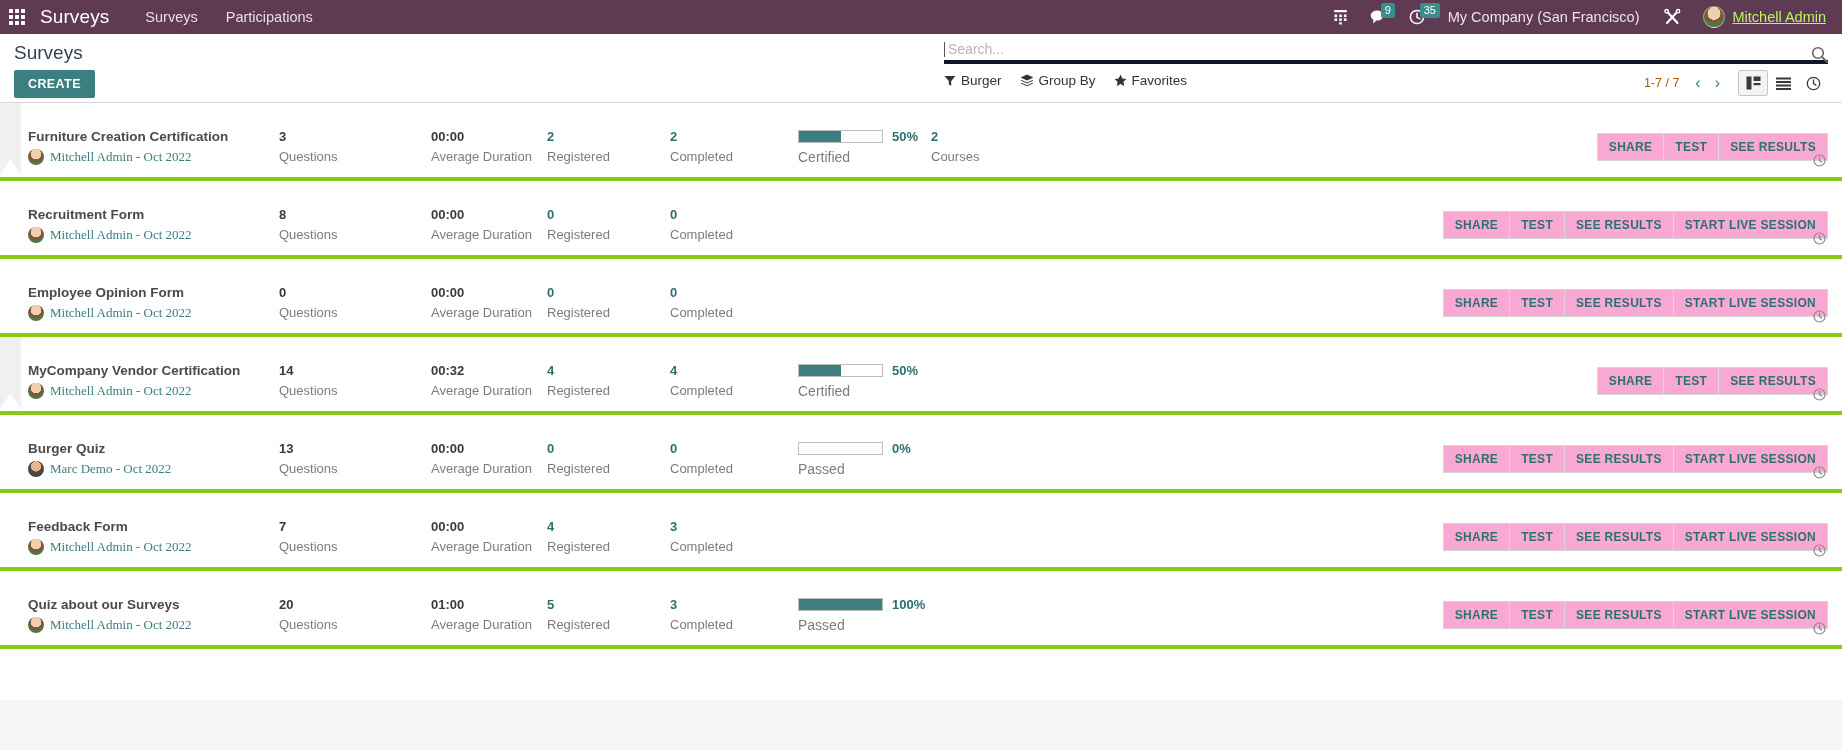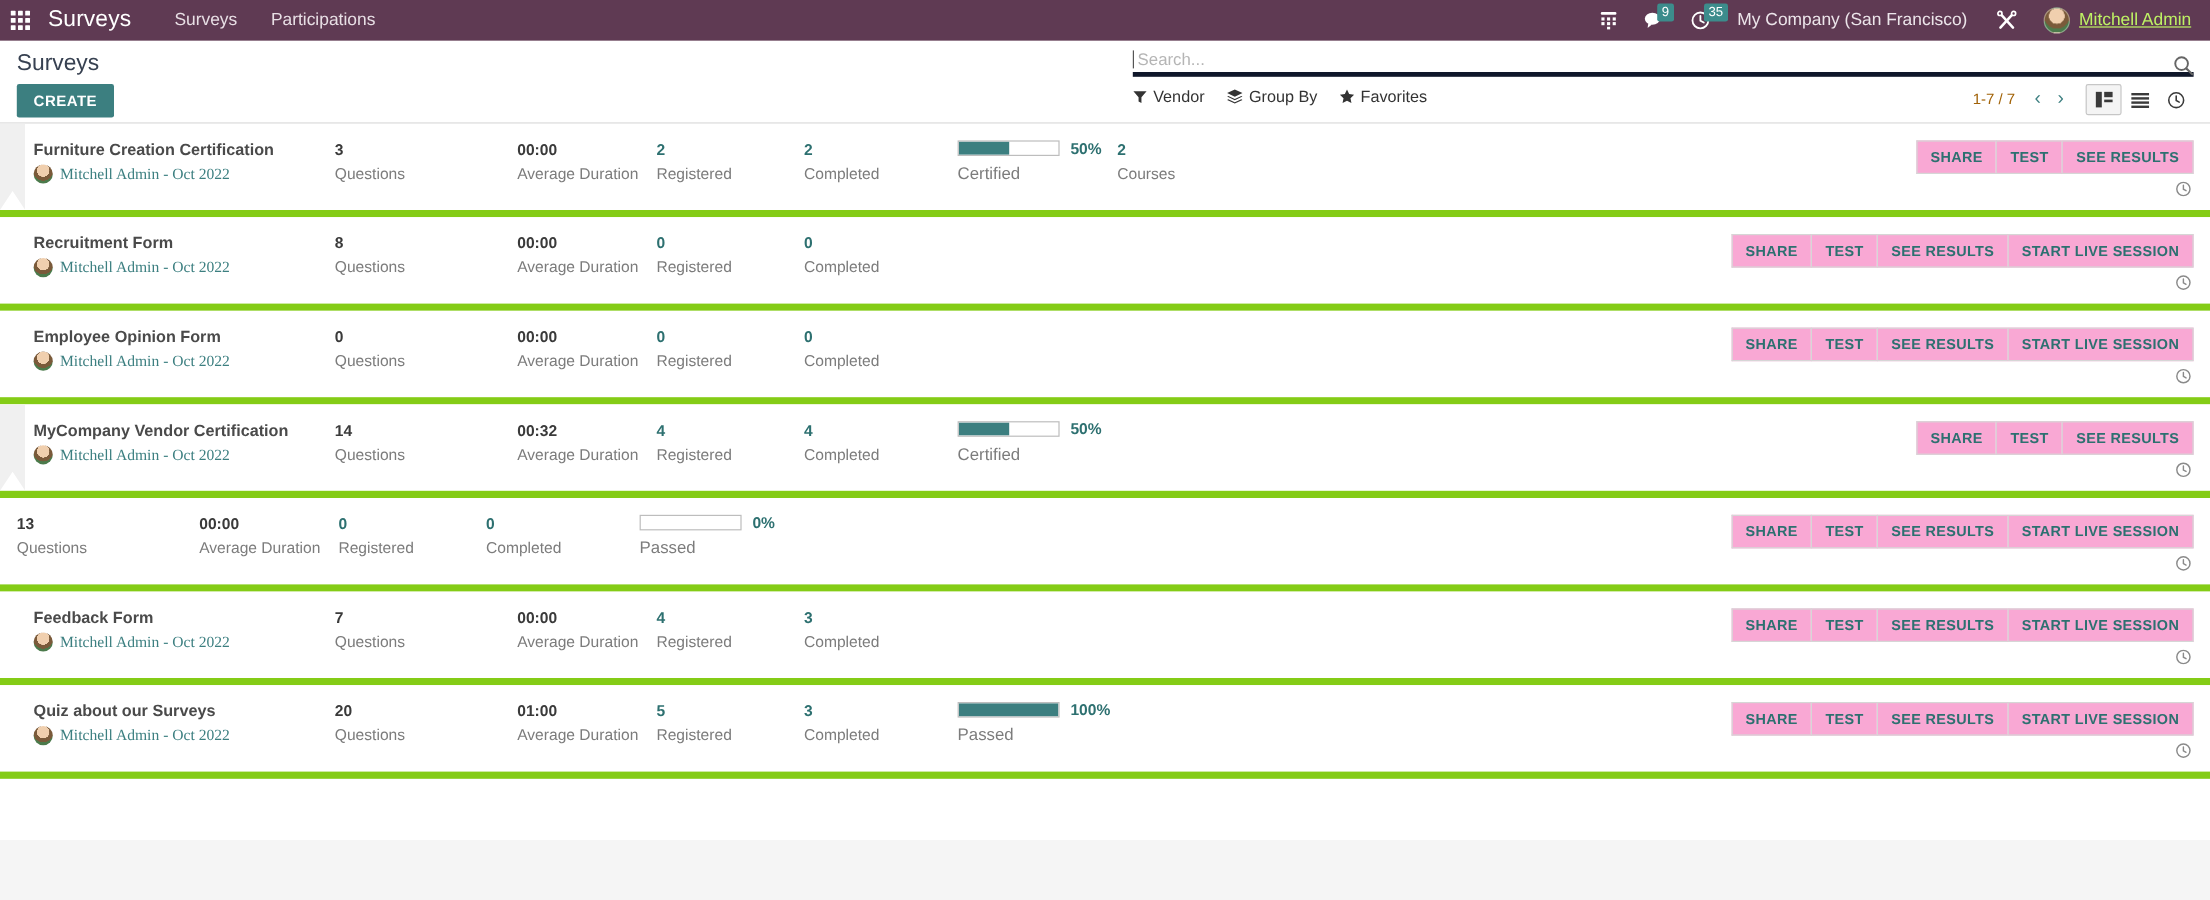--- a/index.html
+++ b/index.html
@@ -193,25 +193,25 @@
   }
 
   
   .kanban {
     background: #ffffff;
     height: 597px;
     overflow: hidden;
   }
   .k-row {
     position: relative;
-    border-bottom: 6px solid #84cc16;
+    border-bottom: 4px solid #84cc16;
     height: 78px;
     padding: 13px 14px 0 14px;
     display: flex;
-    align-items: flex-start;
+    align-items: center;
     background: #fff;
   }
 
   .ribbon {
     position: absolute;
     left: 0; top: 0;
     width: 21px; height: 72px;
     background: #f0f0f0;
     clip-path: polygon(0 0, 100% 0, 100% 100%, 50% 78%, 0 100%);
     z-index: 0;
@@ -383,21 +383,21 @@
         <div class="search-caret"></div>
         <input class="search-input" type="text" placeholder="Search..." style="">
       </div>
       <div class="filter-row">
         <div class="filter-btn">
           <span>
             <svg width="12" height="12" viewBox="0 0 12 12">
                 <path d="M0.5 1 H11.5 L7.2 6 V10.8 L4.8 9.6 V6 Z" fill="#333"></path>
               </svg>
           </span>
-          <span>Vendor</span>
+          <span>Burger</span>
         </div>
         <div class="filter-btn">
           <span>
             <svg width="14" height="13" viewBox="0 0 14 13">
               <path d="M7 0.6 L13.4 3.6 L7 6.6 L0.6 3.6 Z" fill="#333"></path>
               <path d="M1.6 6 L7 8.5 L12.4 6 L13.4 6.5 L7 9.5 L0.6 6.5 Z" fill="#333"></path>
               <path d="M1.6 8.8 L7 11.3 L12.4 8.8 L13.4 9.3 L7 12.3 L0.6 9.3 Z" fill="#333"></path>
             </svg>
           </span>
           <span>Group By</span>
@@ -623,20 +623,27 @@
           <button class="btn-g">TEST</button>
           <button class="btn-g">SEE RESULTS</button>
         </div>
       </div>
       <span class="row-clock"><svg width="13" height="13" viewBox="0 0 13 13">
           <circle cx="6.5" cy="6.5" r="5.5" fill="none" stroke="#8a8a8a" stroke-width="1.2"></circle>
           <path d="M6.5 3.4 V6.7 L8.7 7.9" fill="none" stroke="#8a8a8a" stroke-width="1.2" stroke-linecap="round"></path>
         </svg></span>
     </div>
     <div class="k-row">
+      <div class="col-title">
+        <div class="s-name">Burger Quiz</div>
+        <div class="s-author">
+          <span class="avatar-sm marc"></span>
+          <span class="author-link">Marc Demo - Oct 2022</span>
+        </div>
+      </div>
       <div class="col-stat col-q">
         <div class="stat-val">13</div>
         <div class="stat-lbl">Questions</div>
       </div>
       <div class="col-stat col-d">
         <div class="stat-val">00:00</div>
         <div class="stat-lbl">Average Duration</div>
       </div>
       <div class="col-stat col-r">
         <div class="stat-val link">0</div>

